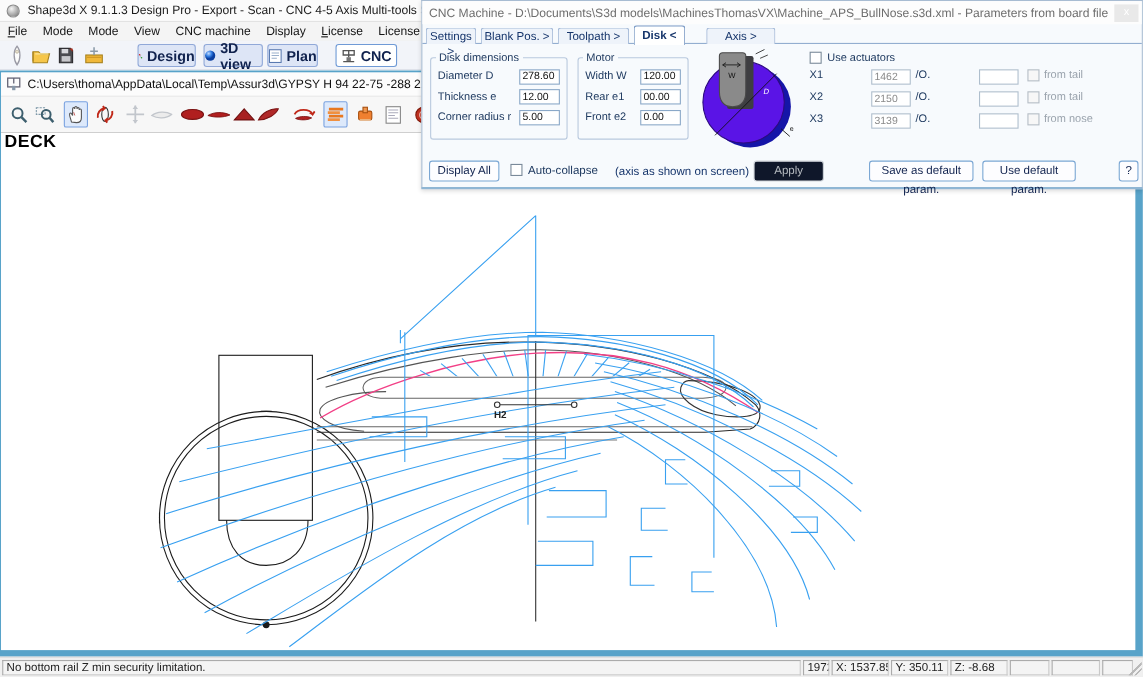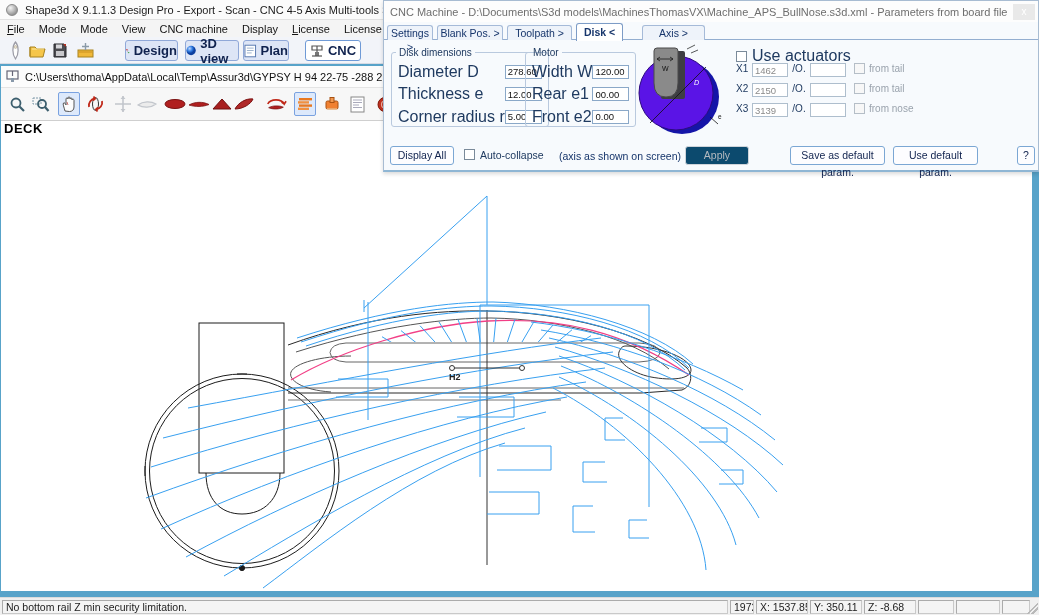--- a/index.html
+++ b/index.html
@@ -20,47 +20,47 @@
   .viewbtn.active { background:#ffffff; border-color:#6f9ad6; }
 
   
   .childwin { position:absolute; left:0; top:64px; width:1039px; height:533px; border:2px solid #58a3c9; border-right-width:7px; border-bottom-width:6px; border-left-width:1px; background:#fff; }
   .childtitle { height:22px; background:#fcfcfc; border-bottom:1px solid #e4e4e4; display:flex; align-items:center; padding-left:5px; }
   .childtitle .txt { font-size:11px; color:#111; margin-left:6px; white-space:nowrap; }
   .childtoolbar { position:relative; height:33px; background:#f7f7f7; border-bottom:1px solid #cfcfcf; }
   .ct-ico { position:absolute; top:4px; width:22px; height:24px; display:flex; align-items:center; justify-content:center; }
   .ct-ico.sel { border:1px solid #7aa2e0; background:#dde9fb; border-radius:2px; }
   .drawarea { position:relative; height:470px; background:#ffffff; overflow:hidden; }
-  .deck-label { position:absolute; left:3px; top:0px; font-size:13px; font-weight:bold; color:#000; letter-spacing:.5px; }
+  .deck-label { position:absolute; left:3px; top:0px; font-size:16px; font-weight:bold; color:#000; letter-spacing:.5px; }
 
   
   .statusbar { position:absolute; left:0; top:597px; width:1039px; height:18px; background:#f0f0f0; border-top:1px solid #dcdcdc; font-size:10.5px; color:#222; }
   .scell { position:absolute; top:2px; height:14px; border:1px solid #c9c9c9; border-top-color:#ababab; border-left-color:#ababab; background:#f4f4f4; padding:0 3px; line-height:13px; white-space:nowrap; overflow:hidden; }
   .grip { position:absolute; right:1px; top:4px; width:12px; height:12px; background:linear-gradient(135deg, transparent 50%, #b9b9b9 50%, #b9b9b9 60%, transparent 60%, transparent 70%, #b9b9b9 70%, #b9b9b9 80%, transparent 80%); }
 
   
   .dialog { position:absolute; left:383px; top:0; width:656px; height:172px; background:#f7fafd; border:1px solid #a8bcd2; border-bottom:2px solid #8fb6d4; box-shadow:0 2px 4px rgba(0,0,0,.15); }
   .dlg-title { height:21px; background:#fdfdfd; display:flex; align-items:center; padding-left:6px; font-size:11px; color:#6e6e6e; white-space:nowrap; overflow:hidden; }
   .dlg-close { position:absolute; right:3px; top:3px; width:22px; height:16px; background:#e9e9e9; color:#ffffff; font-size:10px; text-align:center; line-height:16px; cursor:pointer; }
   .tabrow { position:absolute; left:0; top:22px; width:100%; height:17px; border-bottom:1px solid #93aed0; }
   .tab { position:absolute; top:2px; height:15px; background:#eef3fa; border:1px solid #a5bad8; border-bottom:none; border-radius:3px 3px 0 0; font-size:10.5px; color:#16356b; text-align:center; line-height:14px; cursor:pointer; }
   .tab.active { top:0; height:18px; background:#ffffff; border-color:#7d9cc6; line-height:17px; font-weight:bold; z-index:3; }
   fieldset { position:absolute; border:1px solid #b9c9de; border-radius:3px; background:transparent; }
   legend { font-size:10px; color:#1f3a60; padding:0 3px; margin-left:4px; }
   .frow { display:flex; align-items:center; justify-content:space-between; margin:4.5px 6px 0 6px; }
-  .flabel { font-size:16px; color:#1f3a60; white-space:nowrap; }
+  .flabel { font-size:10px; color:#1f3a60; white-space:nowrap; }
   .fin { width:37px; height:14px; border:1px solid #8aa8c8; background:#fff; font-size:9.5px; font-family:"Liberation Sans",sans-serif; color:#111; padding:0 2px; }
   .act-row { position:absolute; display:flex; font-size:10px; color:#1f3a60; }
   .act-row .fin { width:36px; }
-  .fin.dim { color:#8a8a8a; border-color:#aebecd; }
+  .fin.dim { color:#8a8a8a; border-color:#aebecd;margin-left:40px; }
   .cb { width:11px; height:11px; border:1px solid #7a8a9a; background:#fff; display:inline-block; flex:none; }
   .cb.dim { border-color:#b5bec7; background:#f7f7f7; }
   .dimtxt { color:#9aa3ad; }
   .dbtn { position:absolute; height:19px; background:#fdfdff; border:1px solid #7ba7d4; border-radius:3px; font-size:10.5px; color:#10224e; text-align:center; line-height:17px; cursor:pointer; }
-  .dbtn.disabled { border-color:#cfd4da; color:#b4b9bf; background:#0c4a6e; cursor:default;text-align:center; }
+  .dbtn.disabled { border-color:#cfd4da; color:#b4b9bf; background:#0f172a; cursor:default;text-align:center; }
   .note { position:absolute; font-size:10.5px; color:#16356b; }
 
   svg text { font-family:"Liberation Sans",sans-serif; }
 </style>
 </head>
 <body>
 
 <div class="titlebar">
   <div class="app-ico"></div>
   <div class="txt">Shape3d X 9.1.1.3 Design Pro - Export - Scan - CNC 4-5 Axis Multi-tools Standard Bull Nos</div>

